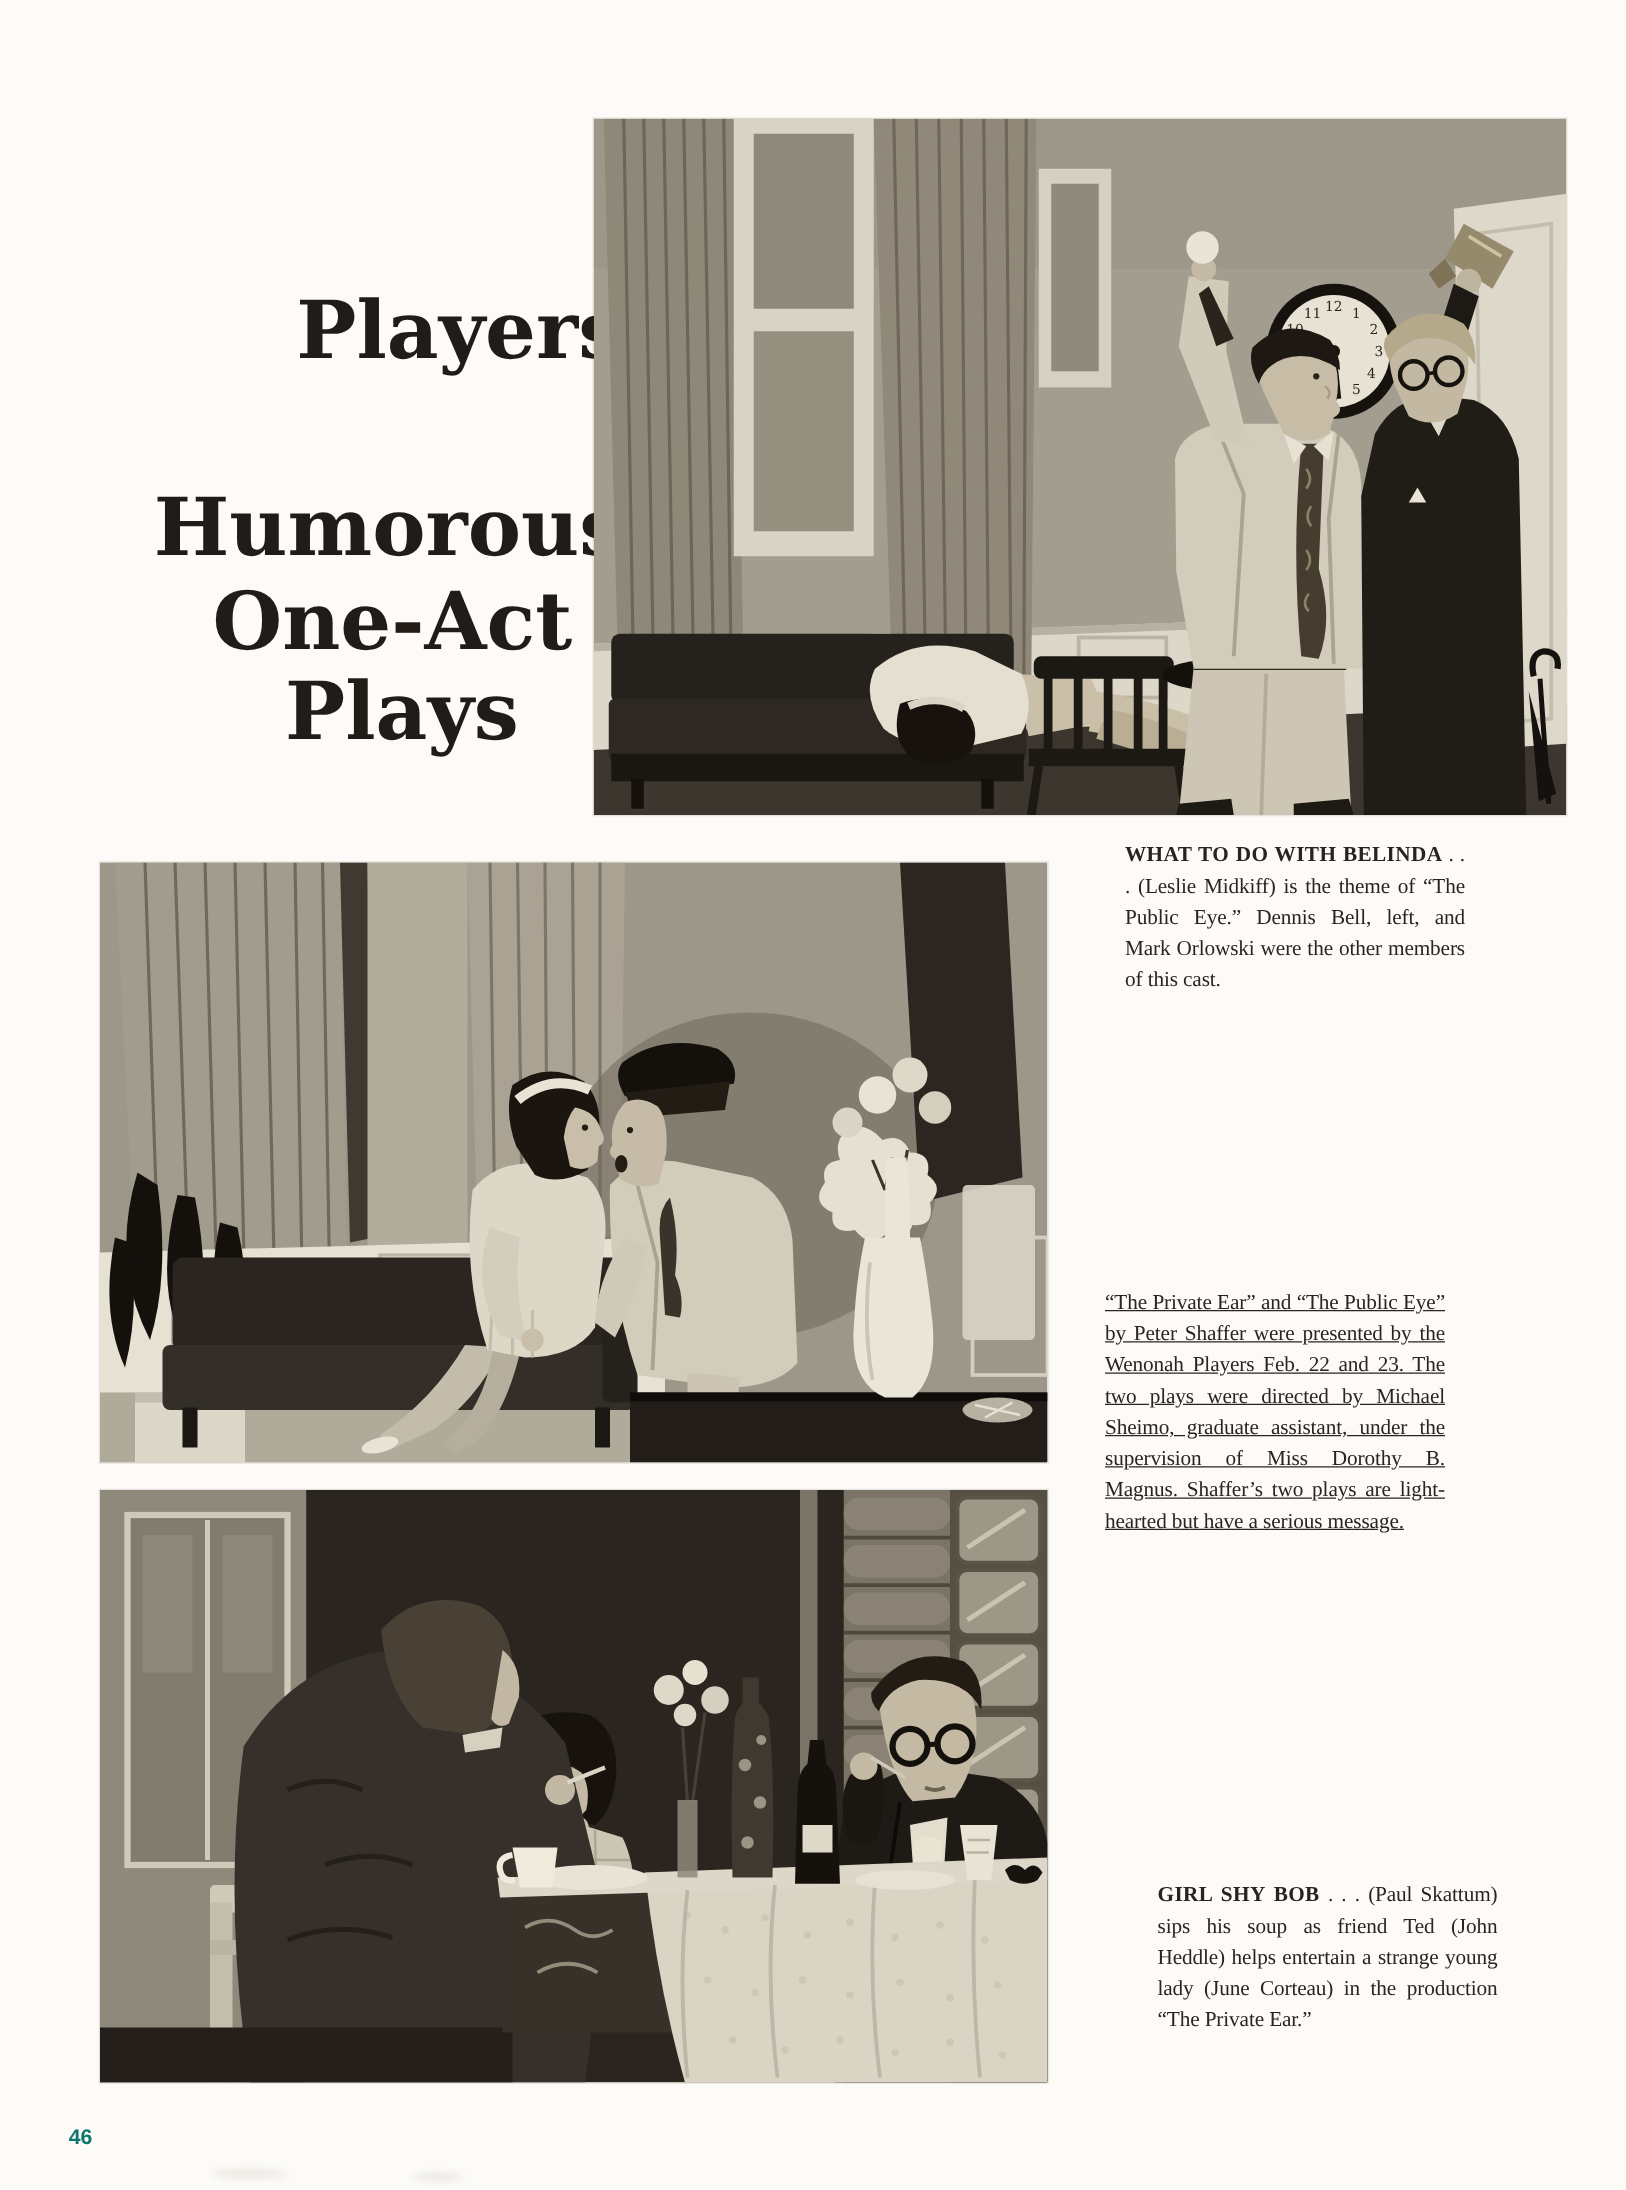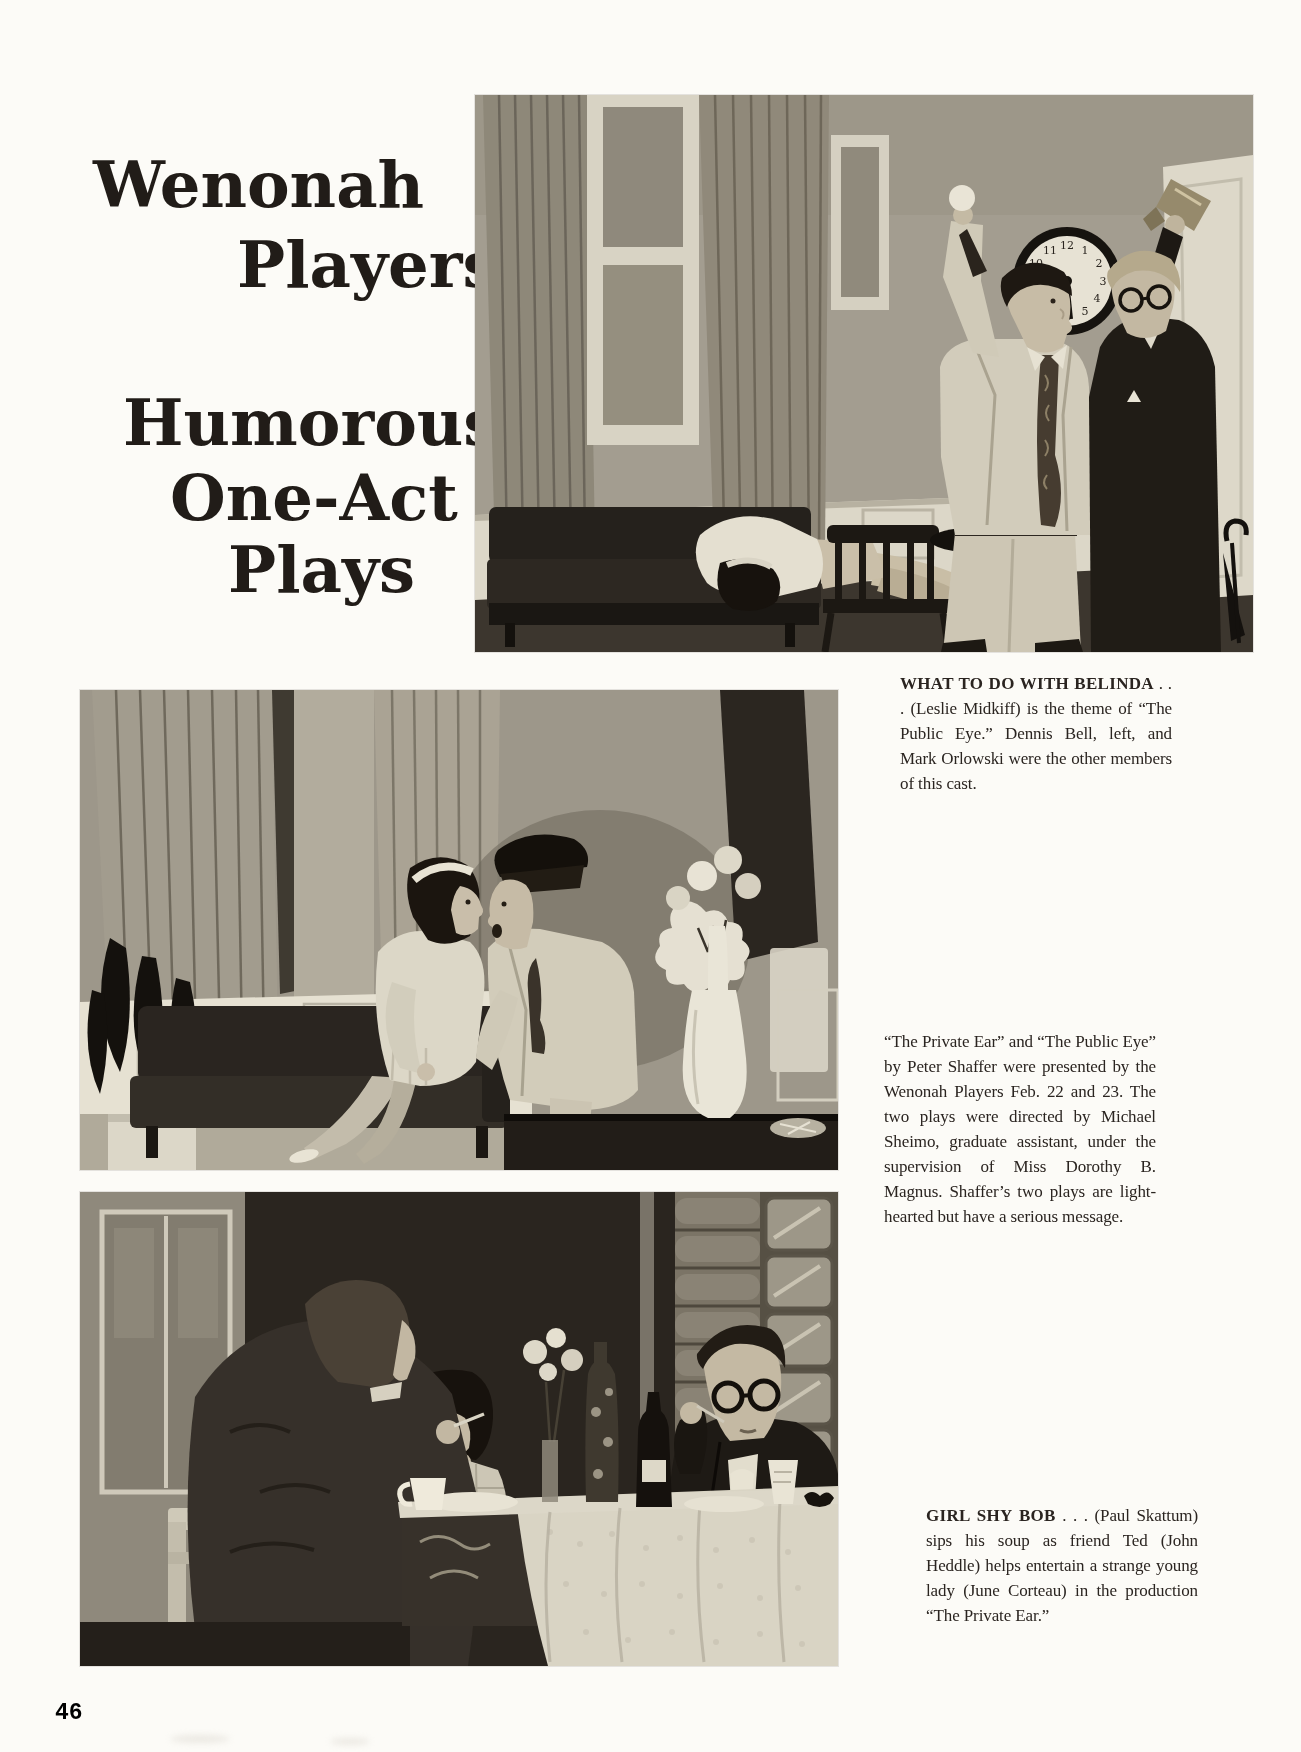--- a/index.html
+++ b/index.html
@@ -29,33 +29,32 @@
     font-size:17px;
     line-height:25px;
     text-align:justify;
     letter-spacing:-0.1px;
     color:#2a2420;
   }
   .caption .lead{font-weight:bold;letter-spacing:0.3px;}
   
   .folio{
     position:absolute;
-    font-family:Liberation Mono, monospace;
+    font-family:Liberation Sans, sans-serif;
     font-weight:bold;
-    font-size:23px;
-    color:#000000;
+    font-size:17px;
+    color:#0f766e;
   }
   .smudge{position:absolute;background:#d8d4cb;border-radius:50%;filter:blur(3px);opacity:.45;}
 </style>
 </head>
 <body>
 
 <div class="page">
 
-  <div class="title-line" style="left:93px;top:153px;">Wenonah</div>
   <div class="title-line" style="left:237px;top:233px;">Players</div>
   <div class="title-line" style="left:123px;top:391px;">Humorous</div>
   <div class="title-line" style="left:228px;top:538px;">Plays</div>
   <div class="title-line" style="left:170px;top:466px;">One-Act</div>
 
   <svg class="photo" style="left:475px;top:95px;" width="778" height="557" viewBox="0 0 778 557" role="img">
 
     <rect x="0" y="0" width="778" height="557" fill="#a39d90"></rect>
     <rect x="0" y="0" width="778" height="120" fill="#999385" opacity=".6"></rect>
 
@@ -465,21 +464,21 @@
       <rect x="562" y="268" width="24" height="22" fill="#ddd8c8"></rect>
       <path d="M688,268 L718,268 L713,312 L694,312 Z" fill="#e9e4d5"></path>
       <path d="M694,280 L712,280 M693,290 L711,290" stroke="#b9b3a3" stroke-width="2"></path>
       <ellipse cx="644" cy="312" rx="40" ry="8" fill="#e6e1d2"></ellipse>
       <path d="M724,304 q8,-8 16,0 q8,-8 14,2 l-4,6 q-10,6 -22,0 Z" fill="#17130e"></path>
     </g>
   </svg>
 
   <p class="caption" style="left: 884px; top: 655px; width: 272px; margin: 16px;"><span class="lead">WHAT TO DO WITH BELINDA</span><span> . . . (Leslie Midkiff) is the theme of “The Public Eye.” Dennis Bell, left, and Mark Orlowski were the other members of this cast.</span></p>
 
-  <p class="caption" style="left: 884px; top: 1029px; width: 272px; margin: 0px;"><span>“The Private Ear” and “The Public Eye” by Peter Shaffer were presented by the Wenonah Players Feb. 22 and 23. The two plays were directed by Michael Sheimo, graduate assistant, under the supervision of Miss Dorothy B. Magnus. Shaffer’s two plays are light-hearted but have a serious message.</span></p>
+  <p class="caption" style="left: 884px; top: 1029px; width: 272px; margin: 0px; text-decoration: underline;"><span>“The Private Ear” and “The Public Eye” by Peter Shaffer were presented by the Wenonah Players Feb. 22 and 23. The two plays were directed by Michael Sheimo, graduate assistant, under the supervision of Miss Dorothy B. Magnus. Shaffer’s two plays are light-hearted but have a serious message.</span></p>
 
   <p class="caption" style="left: 926px; top: 1503px; width: 272px; margin: 0px;"><span class="lead">GIRL SHY BOB</span><span> . . . (Paul Skattum) sips his soup as friend Ted (John Heddle) helps entertain a strange young lady (June Corteau) in the production “The Private Ear.”</span></p>
 
   <div class="folio" style="left:55px;top:1700px;">46</div>
 
   <div class="smudge" style="left:170px;top:1735px;width:60px;height:8px;"></div>
   <div class="smudge" style="left:330px;top:1738px;width:40px;height:7px;"></div>
 </div>
 
 </body></html>

